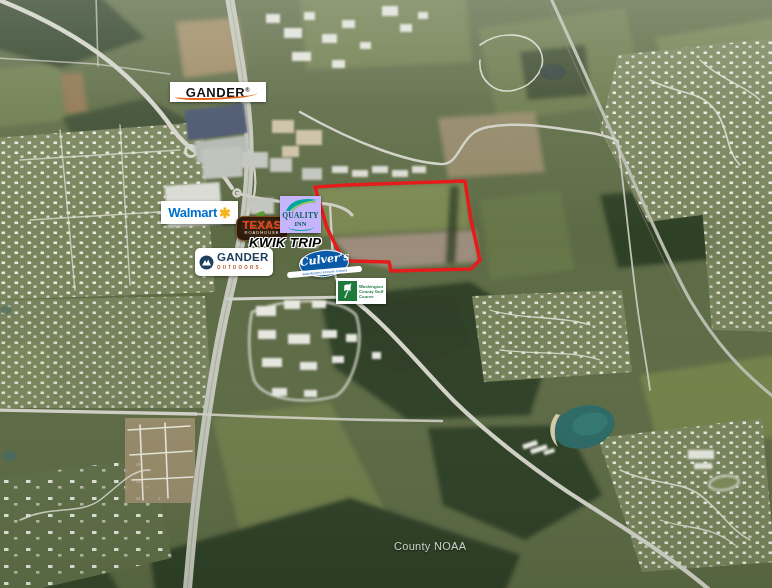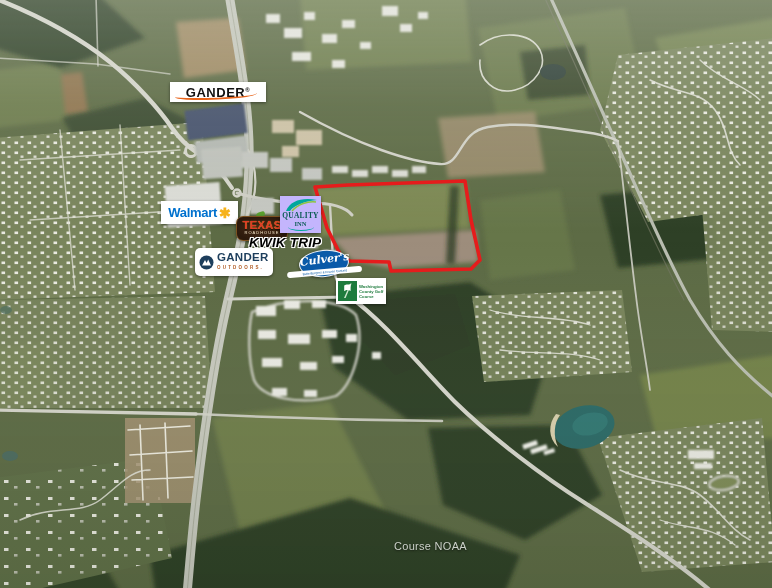--- a/index.html
+++ b/index.html
@@ -330,14 +330,14 @@
       <path d="M6,17 L12.4,2.5 L13.6,2.5 L7.6,17 Z" fill="#cfe8cf"></path>
       <path d="M12.6,3 L12.6,10 C10,8.2 8,9.2 6.2,10.2 L6.2,4.4 C9,2.4 10.8,4.2 12.6,3 Z" fill="#fff"></path>
     </svg>
     <span class="g-lines">
       <span class="g-line">Washington</span>
       <span class="g-line">County Golf</span>
       <span class="g-line">Course</span>
     </span>
   </div>
 
-  <div class="attribution">Course NOAA</div>
+  <div class="attribution">County NOAA</div>
 </div>
 
 </body></html>

